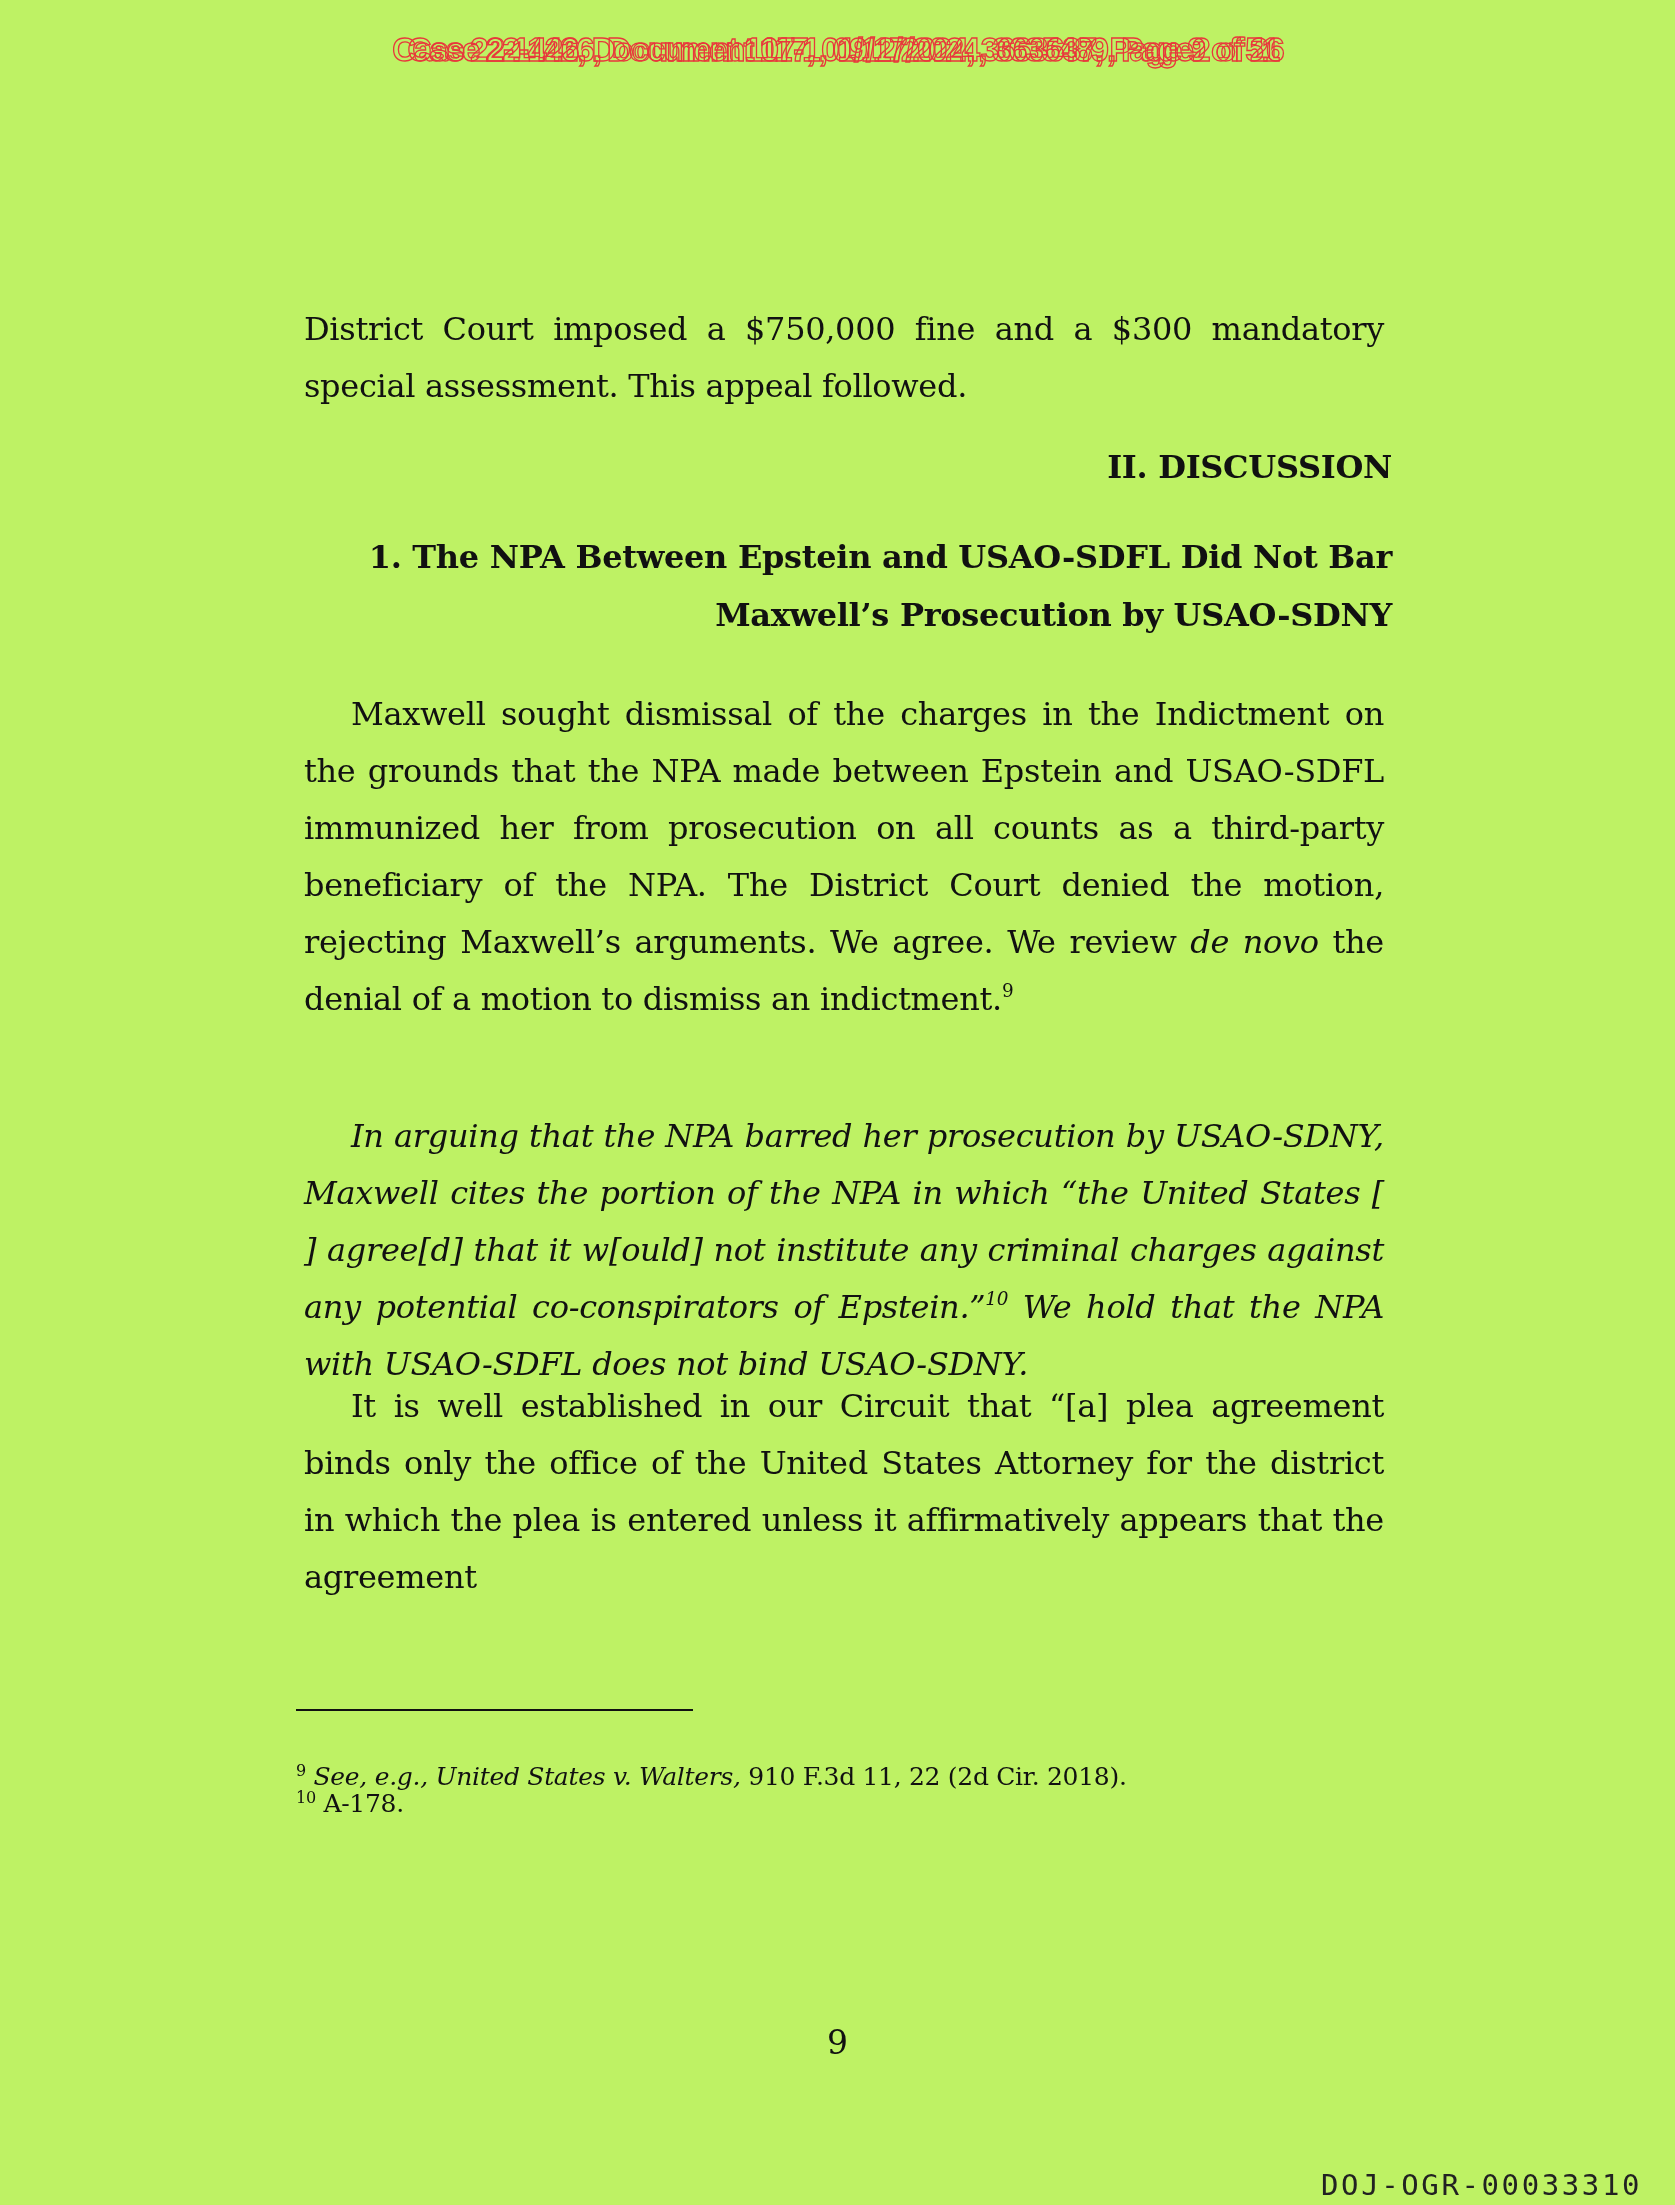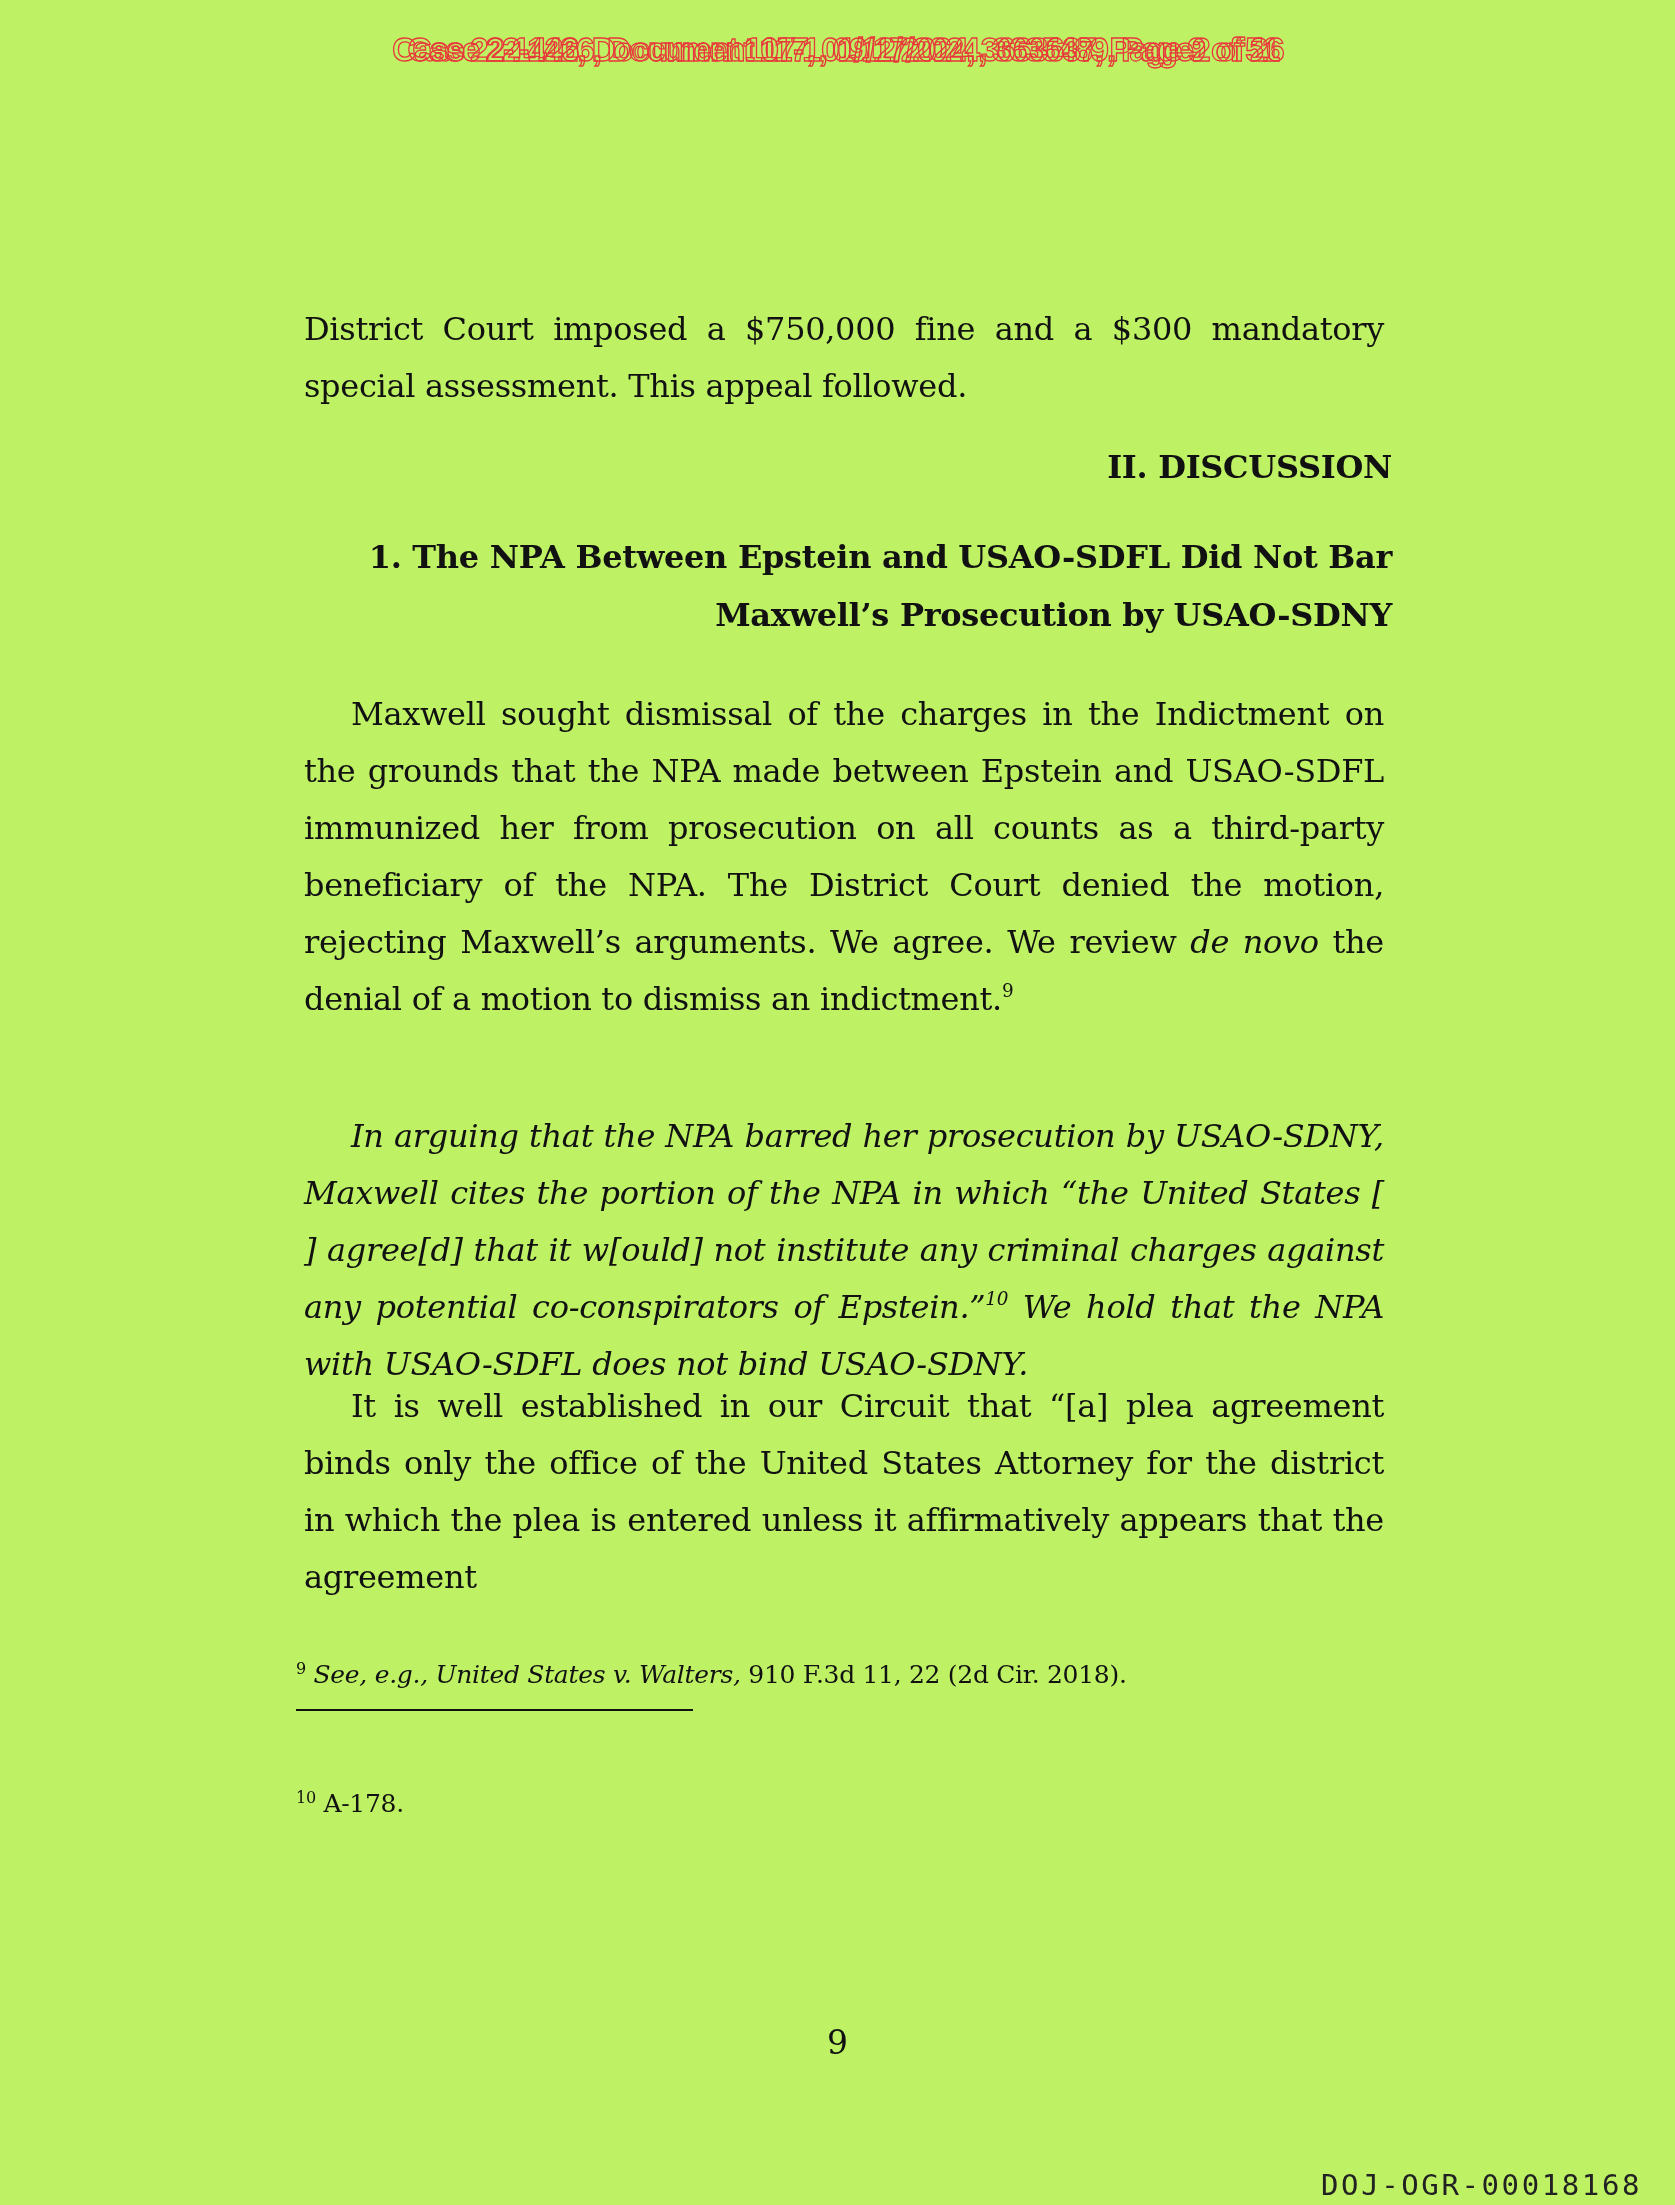--- a/index.html
+++ b/index.html
@@ -71,26 +71,26 @@
   <div class="body-text" style="top:1100px;font-style:italic;">
     <p class="para"><span>In arguing that the NPA barred her prosecution by USAO-SDNY, Maxwell cites the portion of the NPA in which “the United States [ ] agree[d] that it w[ould] not institute any criminal charges against any potential co-conspirators of Epstein.”</span><sup class="fn">10</sup><span> We hold that the NPA with USAO-SDFL does not bind USAO-SDNY.</span></p>
   </div>
 
   <div class="body-text" style="top:1370px;">
     <p class="para">It is well established in our Circuit that “[a] plea agreement binds only the office of the United States Attorney for the district in which the plea is entered unless it affirmatively appears that the agreement</p>
   </div>
 
   <div class="rule"></div>
 
-  <div class="footnote" style="top:1658px;">
+  <div class="footnote" style="top:1760px;">
     <sup>9</sup>
     <em>See, e.g., United States v. Walters,</em><span> 910 F.3d 11, 22 (2d Cir. 2018).</span>
   </div>
 
   <div class="footnote" style="top:1787px;">
     <sup>10</sup>
     <span>A-178.</span>
   </div>
 
   <div class="page-number">9</div>
-  <div class="bates">DOJ-OGR-00018168</div>
+  <div class="bates">DOJ-OGR-00033310</div>
 </div>
 
 
 </body></html>

